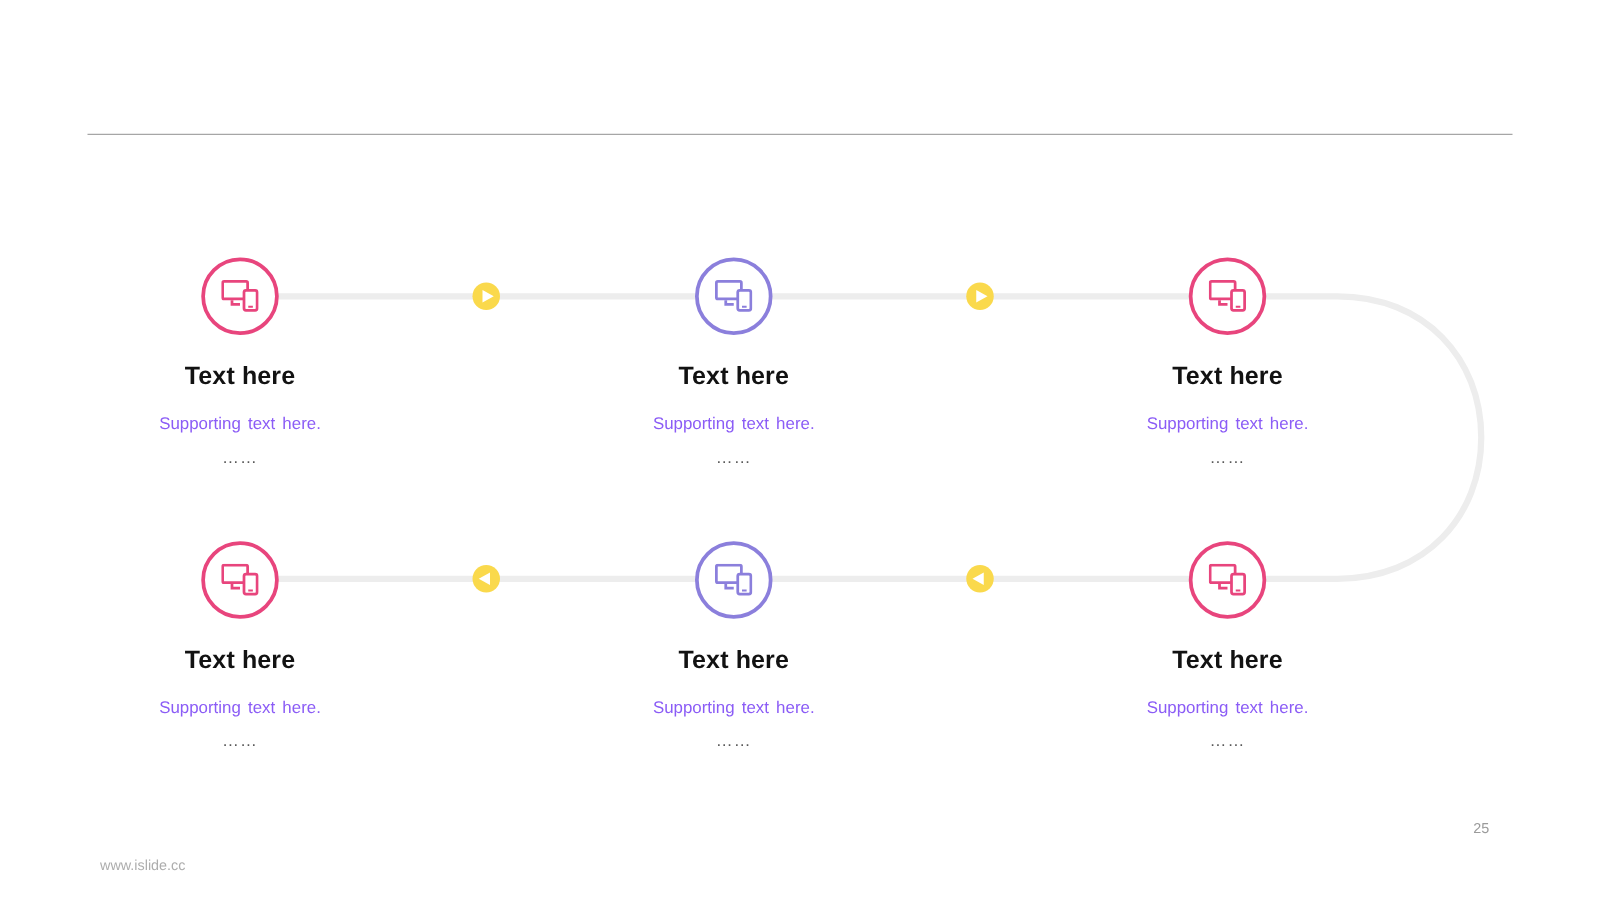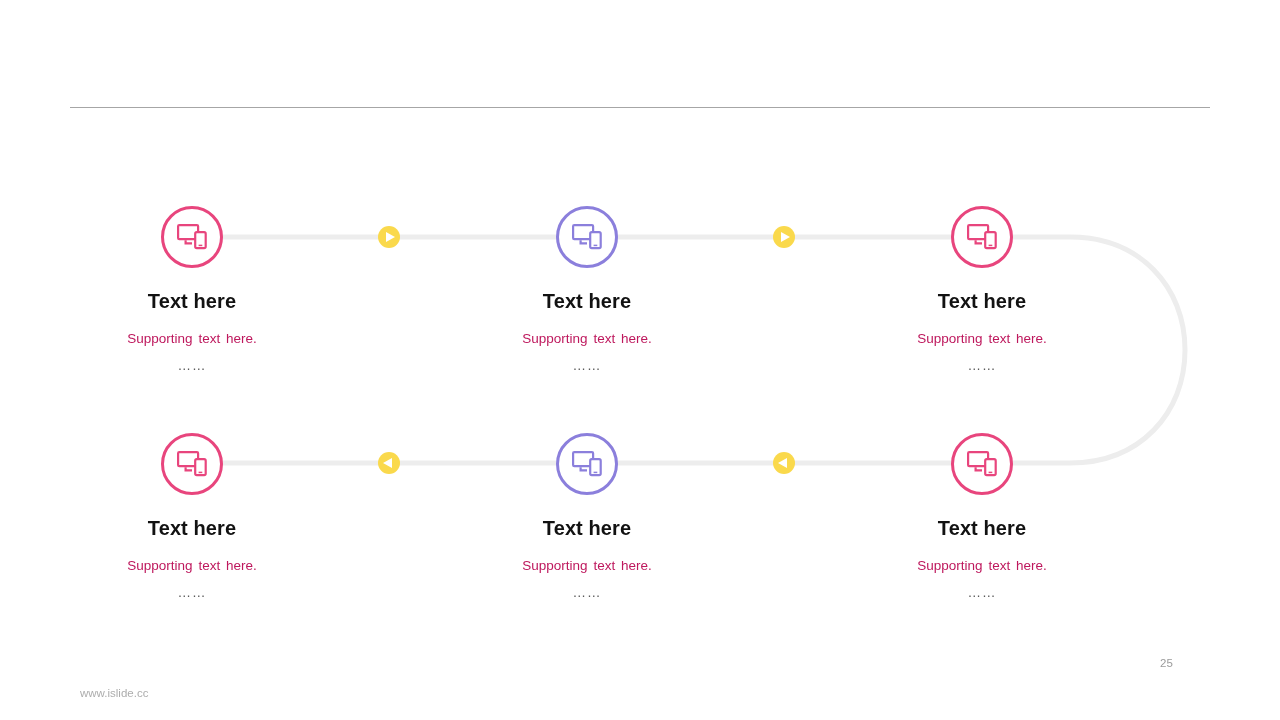--- a/index.html
+++ b/index.html
@@ -68,21 +68,21 @@
     font-size: 20px;
     font-weight: bold;
     color: #121212;
     letter-spacing: 0.1px;
     line-height: 1.1;
   }
 
   .node-desc {
     margin-top: 18px;
     font-size: 13.5px;
-    color: #be185d;
+    color: #8b5cf6;
     line-height: 1.3;
     word-spacing: 2px;
   }
 
   .node-dots {
     margin-top: 10px;
     font-size: 13.5px;
     color: #595959;
     letter-spacing: 1px;
   }
@@ -119,21 +119,21 @@
     left: 80px;
     top: 687px;
     font-size: 11.5px;
     color: #adadad;
   }
   .footer-page {
     position: absolute;
     left: 1160px;
     top: 657px;
     width: 50px;
-    text-align: left;
+    text-align: center;
     font-size: 11.5px;
     color: #9b9b9b;
   }
 </style>
 </head>
 <body>
 
 <div class="slide">
 
   <div class="header-rule"></div>

